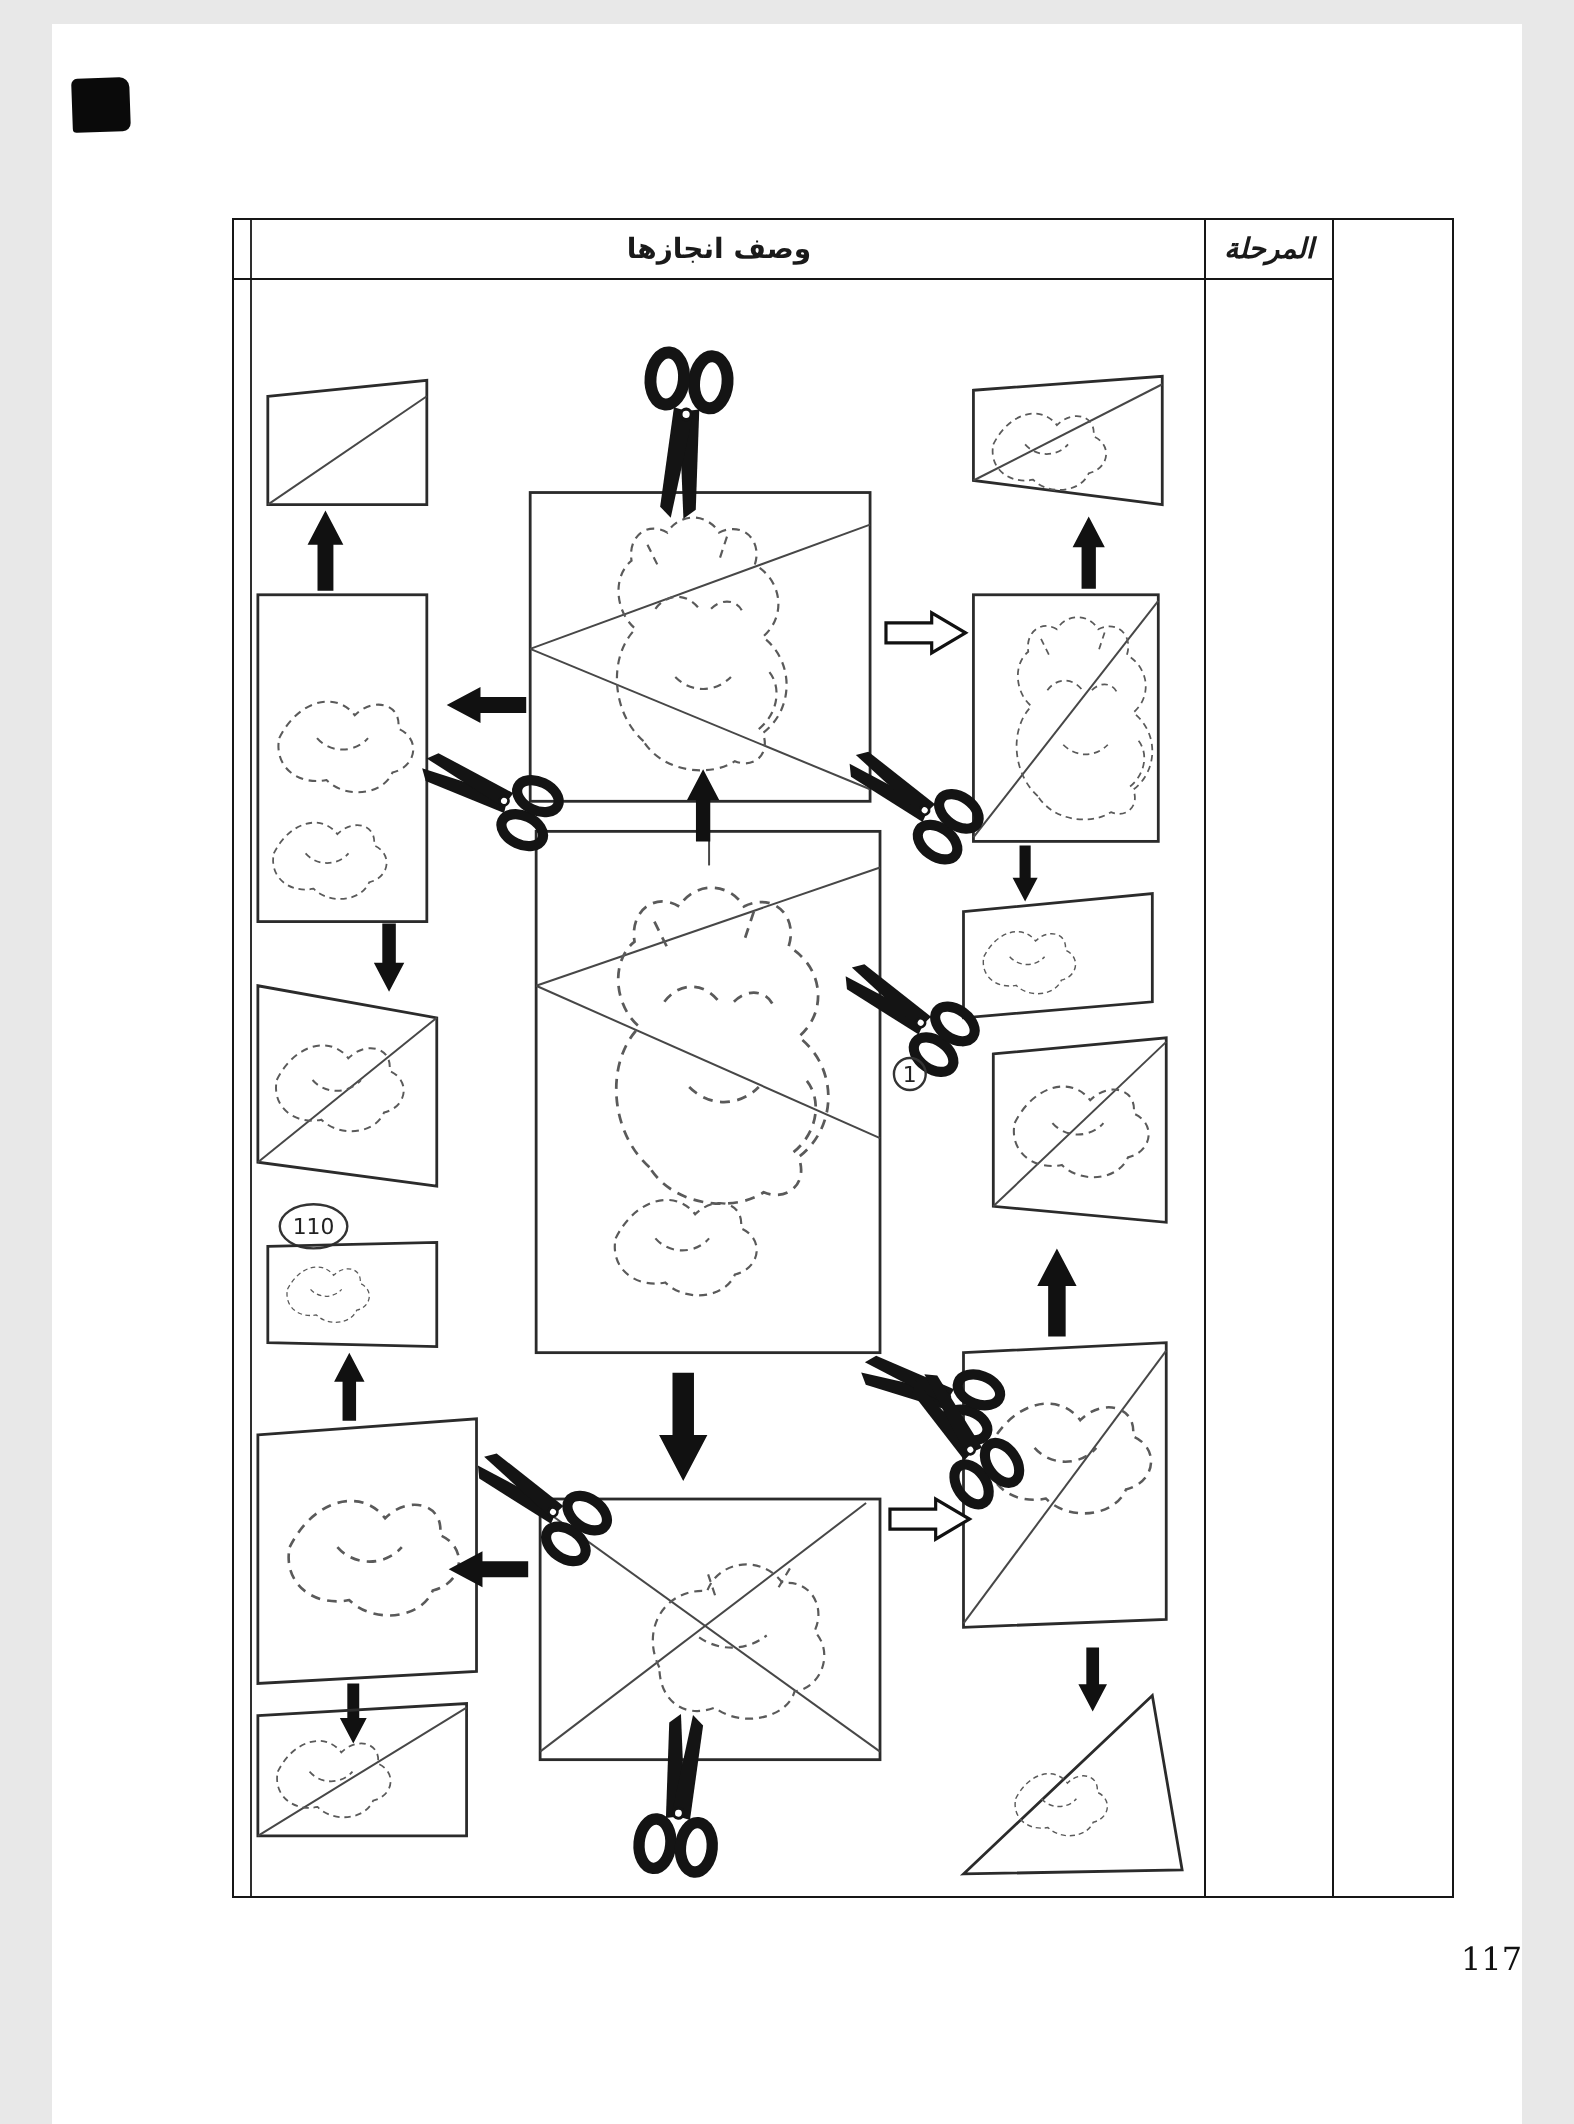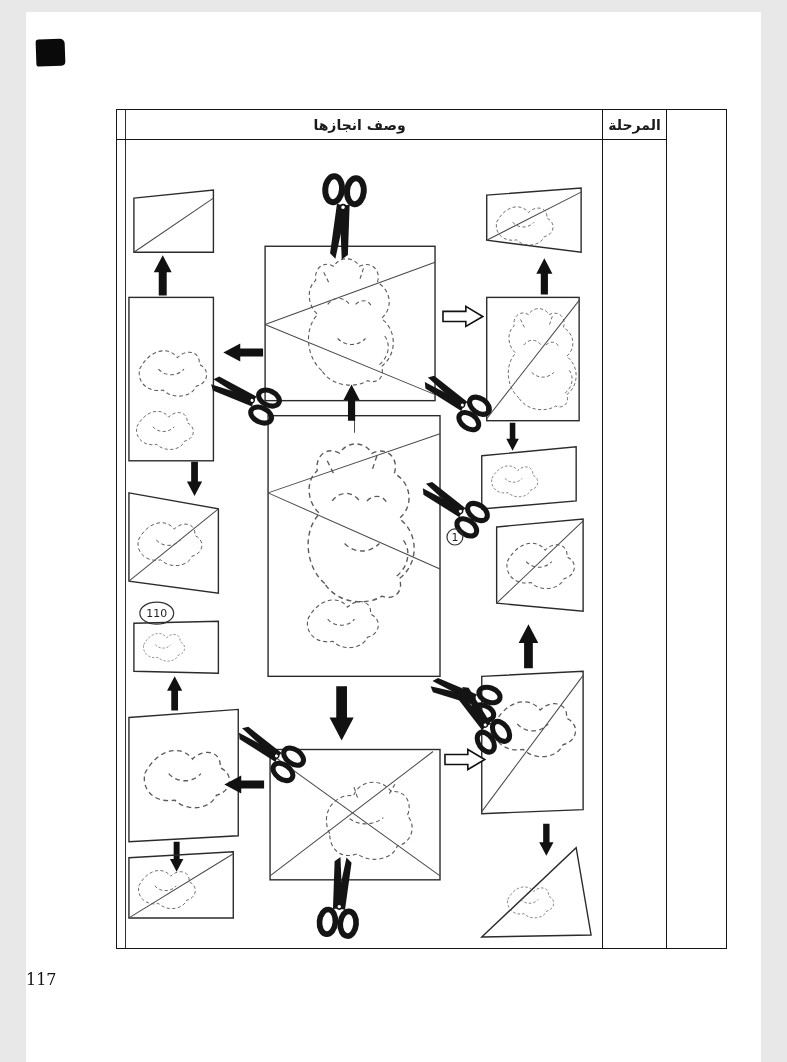--- a/index.html
+++ b/index.html
@@ -12,37 +12,37 @@
     position:absolute;left:10px;top:27px;width:29px;height:27px;
     background:#0a0a0a;border-radius:3px 5px 4px 2px;transform:rotate(-2deg);
   }
   .doc-table{
     position:absolute;left:90px;top:97px;width:609px;height:838px;
     border:1.8px solid #161616;display:flex;box-sizing:content-box;background:#fff;
   }
   .inner-rule{position:absolute;top:0;bottom:0;left:8px;width:1.2px;background:#2e2e2e;}
   .col{height:100%;box-sizing:border-box;position:relative;}
   .col-desc{width:486px;border-right:1.6px solid #161616;}
-  .col-stage{width:64px;border-right:1.6px solid #161616;}
+  .col-stage{width:64px;border-right:1.6px solid #161616;font-style:italic;}
   .col-num{flex:1;}
   .cell-header{
     height:30px;box-sizing:border-box;border-bottom:1.6px solid #161616;
     display:flex;align-items:center;justify-content:center;
     font-size:14px;font-weight:bold;direction:rtl;letter-spacing:1px;
   }
   .num-value{text-align:center;padding-top:18px;font-size:14px;font-family:"DejaVu Serif","Liberation Serif",serif;}
   .diagram-area{position:absolute;left:2px;top:30px;right:0;bottom:0;}
   svg.diagram{width:100%;height:100%;display:block;}
   .frame{fill:none;stroke:#2b2b2b;stroke-width:1.4;}
   .fold{stroke:#474747;stroke-width:1;fill:none;}
   .sketch{fill:none;stroke:#5a5a5a;stroke-width:1.1;stroke-dasharray:4 3;}
   .badge{fill:none;stroke:#333;stroke-width:1.2;}
   .badge-text{font-size:11px;fill:#222;font-family:"DejaVu Sans",sans-serif;}
   .page-number{
-    position:absolute;left:0;right:0;top:958px;text-align:left;
+    position:absolute;left:0;right:0;top:958px;text-align:right;
     font-size:16px;font-family:"DejaVu Serif","Liberation Serif",serif;color:#111;
   }
 </style>
 </head>
 <body>
 
 <div class="scan-page">
 
   <div class="corner-mark"></div>
 

